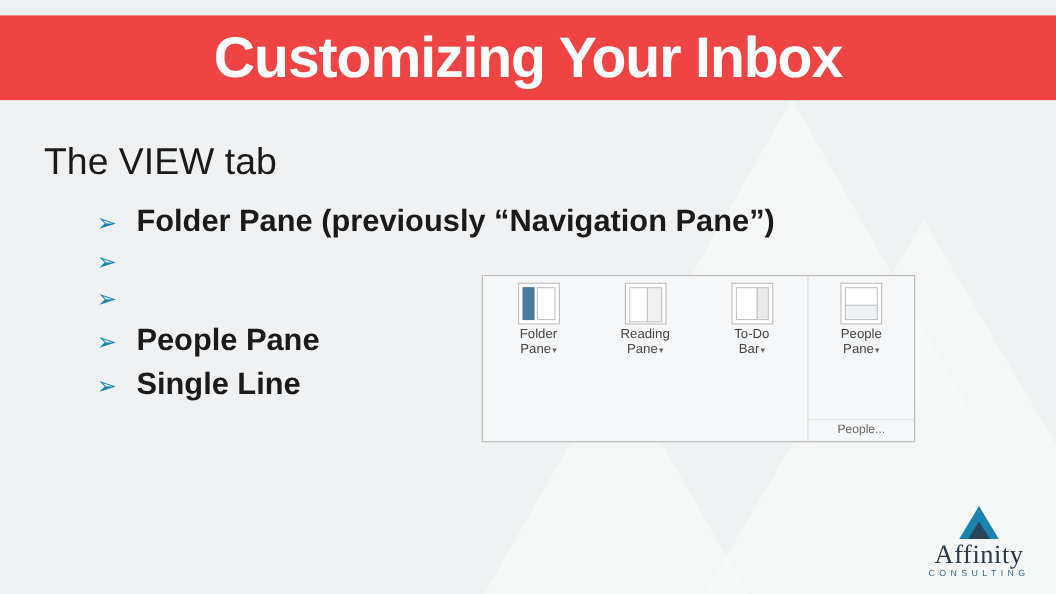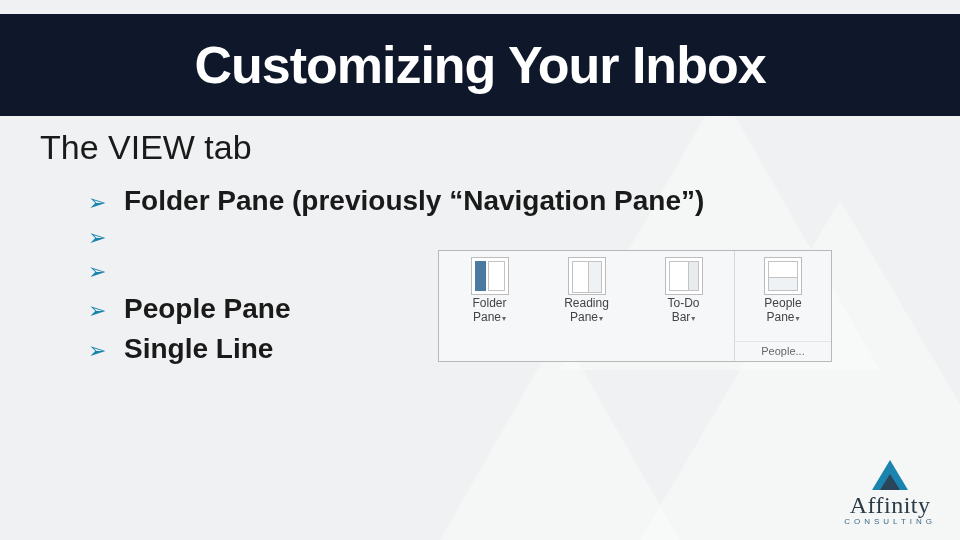--- a/index.html
+++ b/index.html
@@ -16,22 +16,22 @@
     opacity: 0.35;
     pointer-events: none;
   }
   .tri1 { border-width: 0 160px 280px 160px; border-color: transparent transparent #ffffff transparent; left: 560px; top: 90px; }
   .tri2 { border-width: 0 200px 340px 200px; border-color: transparent transparent #ffffff transparent; left: 640px; top: 200px; }
   .tri3 { border-width: 0 120px 210px 120px; border-color: transparent transparent #ffffff transparent; left: 440px; top: 330px; }
 
   .title-bar {
     position: absolute;
     top: 14px; left: 0; right: 0;
-    height: 102px;
-    background: #0f172a;
+    height: 77px;
+    background: #ef4444;
     display: flex;
     align-items: center;
     justify-content: center;
   }
   .title-bar h1 {
     color: #ffffff;
     font-family: "Arial Narrow", "Impact", "Haettenschweiler", sans-serif;
     font-stretch: condensed;
     font-weight: 700;
     font-size: 52px;
@@ -69,21 +69,21 @@
     display: inline-block;
     font-weight: 400;
   }
 
   
   .ribbon {
     position: absolute;
     top: 250px;
     left: 438px;
     width: 394px;
-    height: 112px;
+    height: 152px;
     background: #f6f7f8;
     border: 1px solid #b8b8b8;
     display: flex;
     font-family: "Segoe UI", Tahoma, sans-serif;
   }
   .ribbon-group {
     flex: 1;
     display: flex;
     flex-direction: column;
     border-right: 1px solid #d8d8d8;

